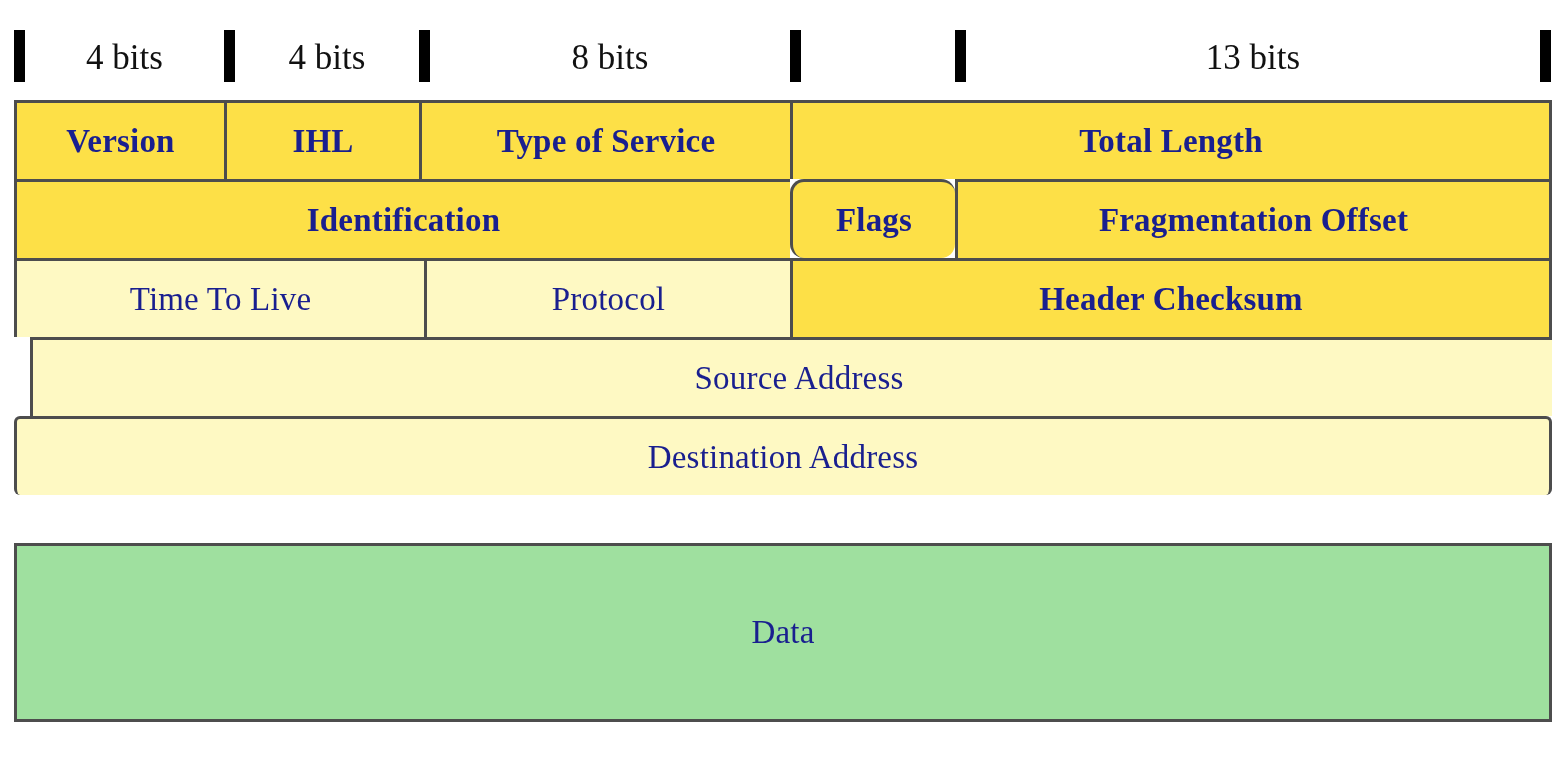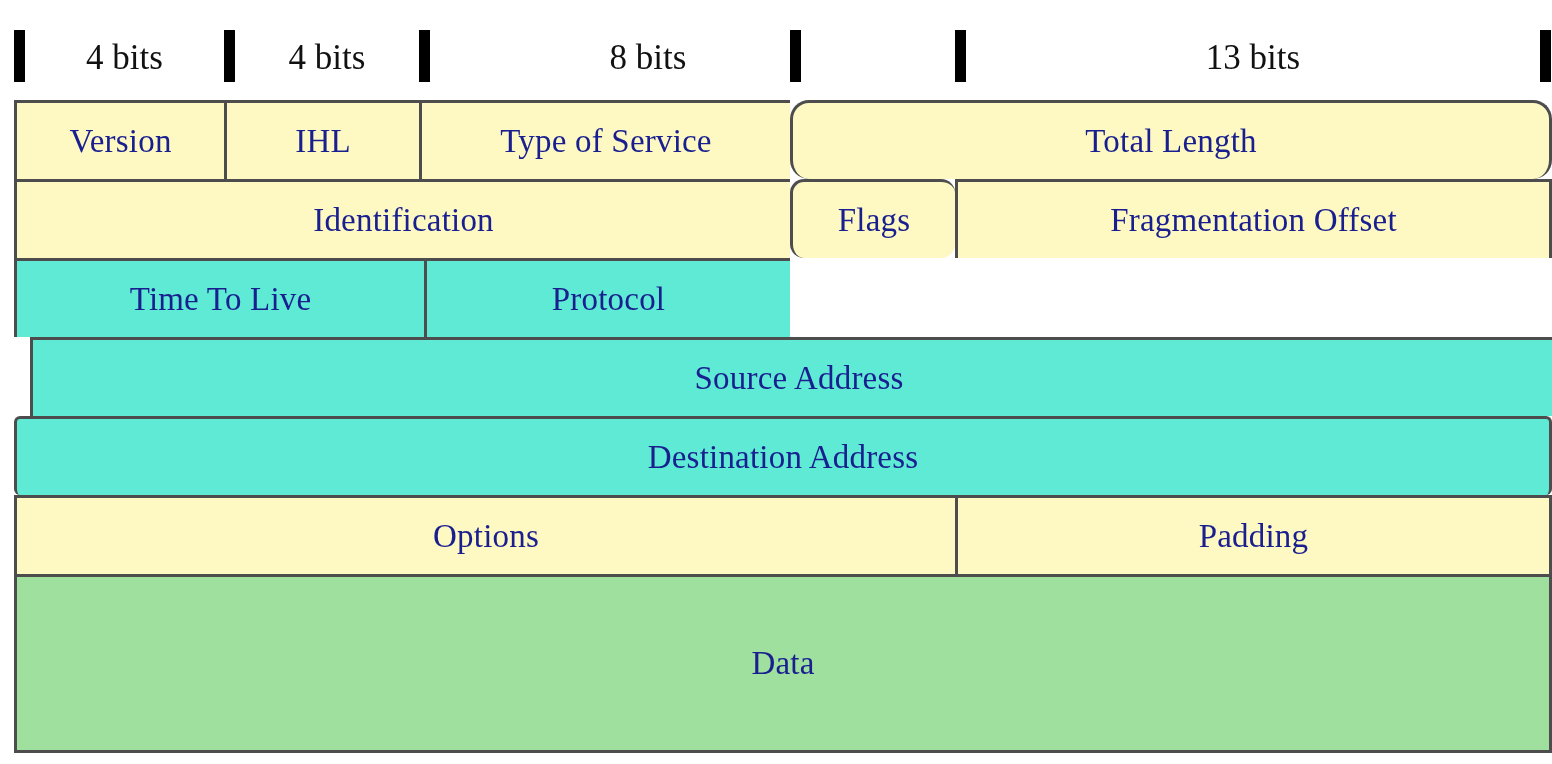--- a/index.html
+++ b/index.html
@@ -72,69 +72,66 @@
     justify-content: center;
     color: #191f8f;
     font-size: 33px;
     letter-spacing: 0.2px;
     white-space: nowrap;
     overflow: hidden;
   }
   .row:last-child .cell { border-bottom-width: 3px; }
   .cell.last { border-right-width: 3px; }
 
-  .c-ivory { background: #fef9c3; }
-  .c-blue  { background: #5eead4; }
+  .c-ivory { background: #fde047; font-weight: bold; }
+  .c-blue  { background: #fef9c3; }
   .c-green { background: #9fe09f; }
 
   .h-std  { height: 79px; }
   .h-data { height: 179px; }
 </style>
 </head>
 <body>
 
 <div id="diagram">
 
   <div class="ruler" id="ruler">
       <div class="tick" style="left: 14px; background: rgb(0, 0, 0);"></div>
       <div class="tick" style="left: 224px; background: rgb(0, 0, 0);"></div>
       <div class="tick" style="left: 419px; background: rgb(0, 0, 0);"></div>
       <div class="tick" style="left: 790px; background: rgb(0, 0, 0);"></div>
       <div class="tick" style="left: 955px; background: rgb(0, 0, 0);"></div>
       <div class="tick" style="left: 1540px; background: rgb(0, 0, 0);"></div>
       <div class="ruler-label" style="left: 25px; width: 199px;">4 bits</div>
       <div class="ruler-label" style="left: 235px; width: 184px;">4 bits</div>
-      <div class="ruler-label" style="left: 430px; width: 360px; padding-left: 38px;">8 bits</div>
+      <div class="ruler-label" style="left: 430px; width: 360px;">8 bits</div>
       <div class="ruler-label" style="left: 966px; width: 574px;">13 bits</div>
     </div>
 
   <div class="grid" id="grid">
       <div class="row">
         <div class="cell c-ivory h-std" style="width: 210px; flex: 0 0 210px;">Version</div>
         <div class="cell c-ivory h-std" style="width: 195px; flex: 0 0 195px;">IHL</div>
         <div class="cell c-ivory h-std" style="width: 371px; flex: 0 0 371px;">Type of Service</div>
-        <div class="cell c-ivory h-std last" style="width: 762px; flex: 0 0 762px; border-radius: 19px;">Total Length</div>
+        <div class="cell c-ivory h-std last" style="width: 762px; flex: 0 0 762px;">Total Length</div>
       </div>
       <div class="row">
         <div class="cell c-ivory h-std" style="width: 776px; flex: 0 0 776px;">Identification</div>
         <div class="cell c-ivory h-std" style="width: 165px; flex: 0 0 165px; border-radius: 14px;">Flags</div>
         <div class="cell c-ivory h-std last" style="width: 597px; flex: 0 0 597px;">Fragmentation Offset</div>
       </div>
       <div class="row">
         <div class="cell c-blue h-std" style="width: 410px; flex: 0 0 410px;">Time To Live</div>
         <div class="cell c-blue h-std" style="width: 366px; flex: 0 0 366px;">Protocol</div>
+        <div class="cell c-ivory h-std last" style="width: 762px; flex: 0 0 762px;">Header Checksum</div>
       </div>
       <div class="row">
         <div class="cell c-blue h-std last" style="width: 1538px; flex: 0 0 1538px; margin-left: 16px;">Source Address</div>
       </div>
       <div class="row">
         <div class="cell c-blue h-std last" style="width: 1538px; flex: 0 0 1538px; border-radius: 6px;">Destination Address</div>
       </div>
       <div class="row">
-        <div class="cell c-ivory h-std" style="width: 941px; flex: 0 0 941px;">Options</div>
-        <div class="cell c-ivory h-std last" style="width: 597px; flex: 0 0 597px;">Padding</div>
-      </div>
-      <div class="row">
-        <div class="cell c-green h-data last" style="width: 1538px; flex: 0 0 1538px;">Data</div>
+        <div class="cell c-green h-data last" style="width: 1538px; flex: 0 0 1538px; margin-top: 48px;">Data</div>
       </div>
     </div>
 
 </div>
 
 </body></html>

